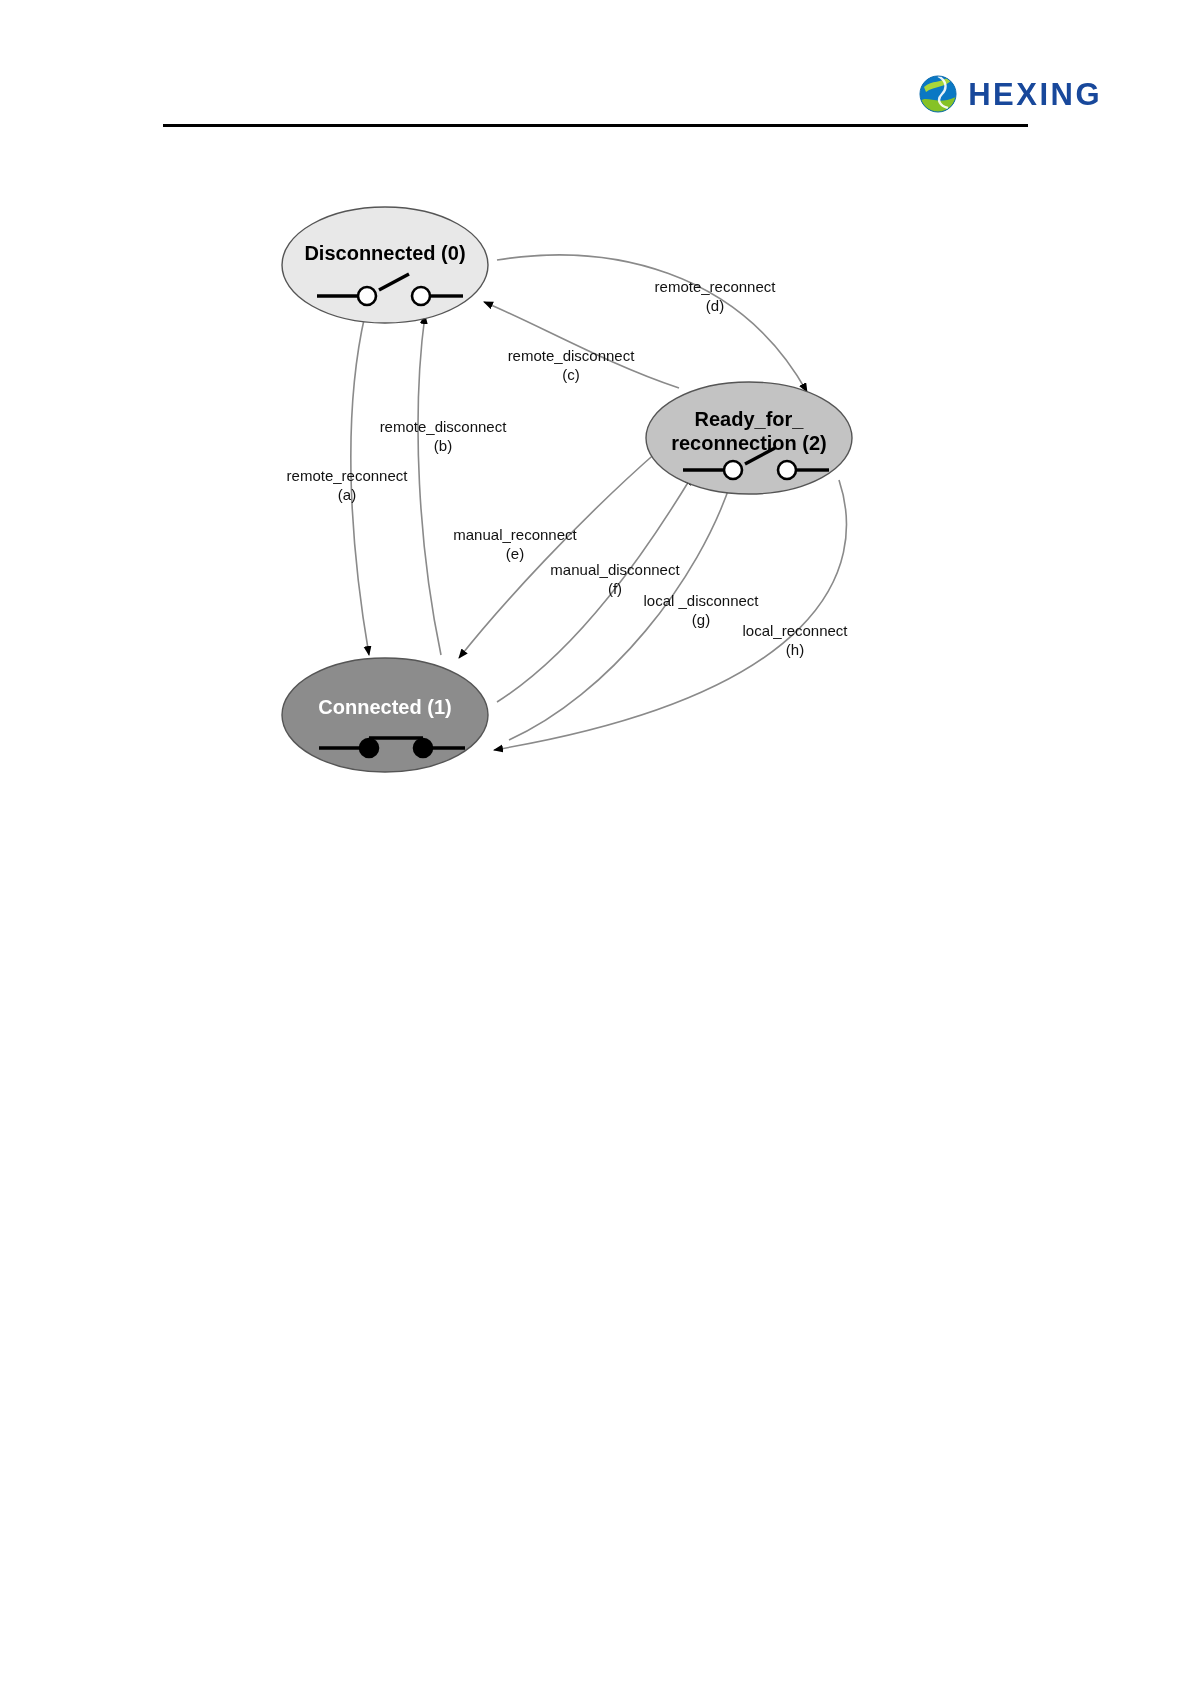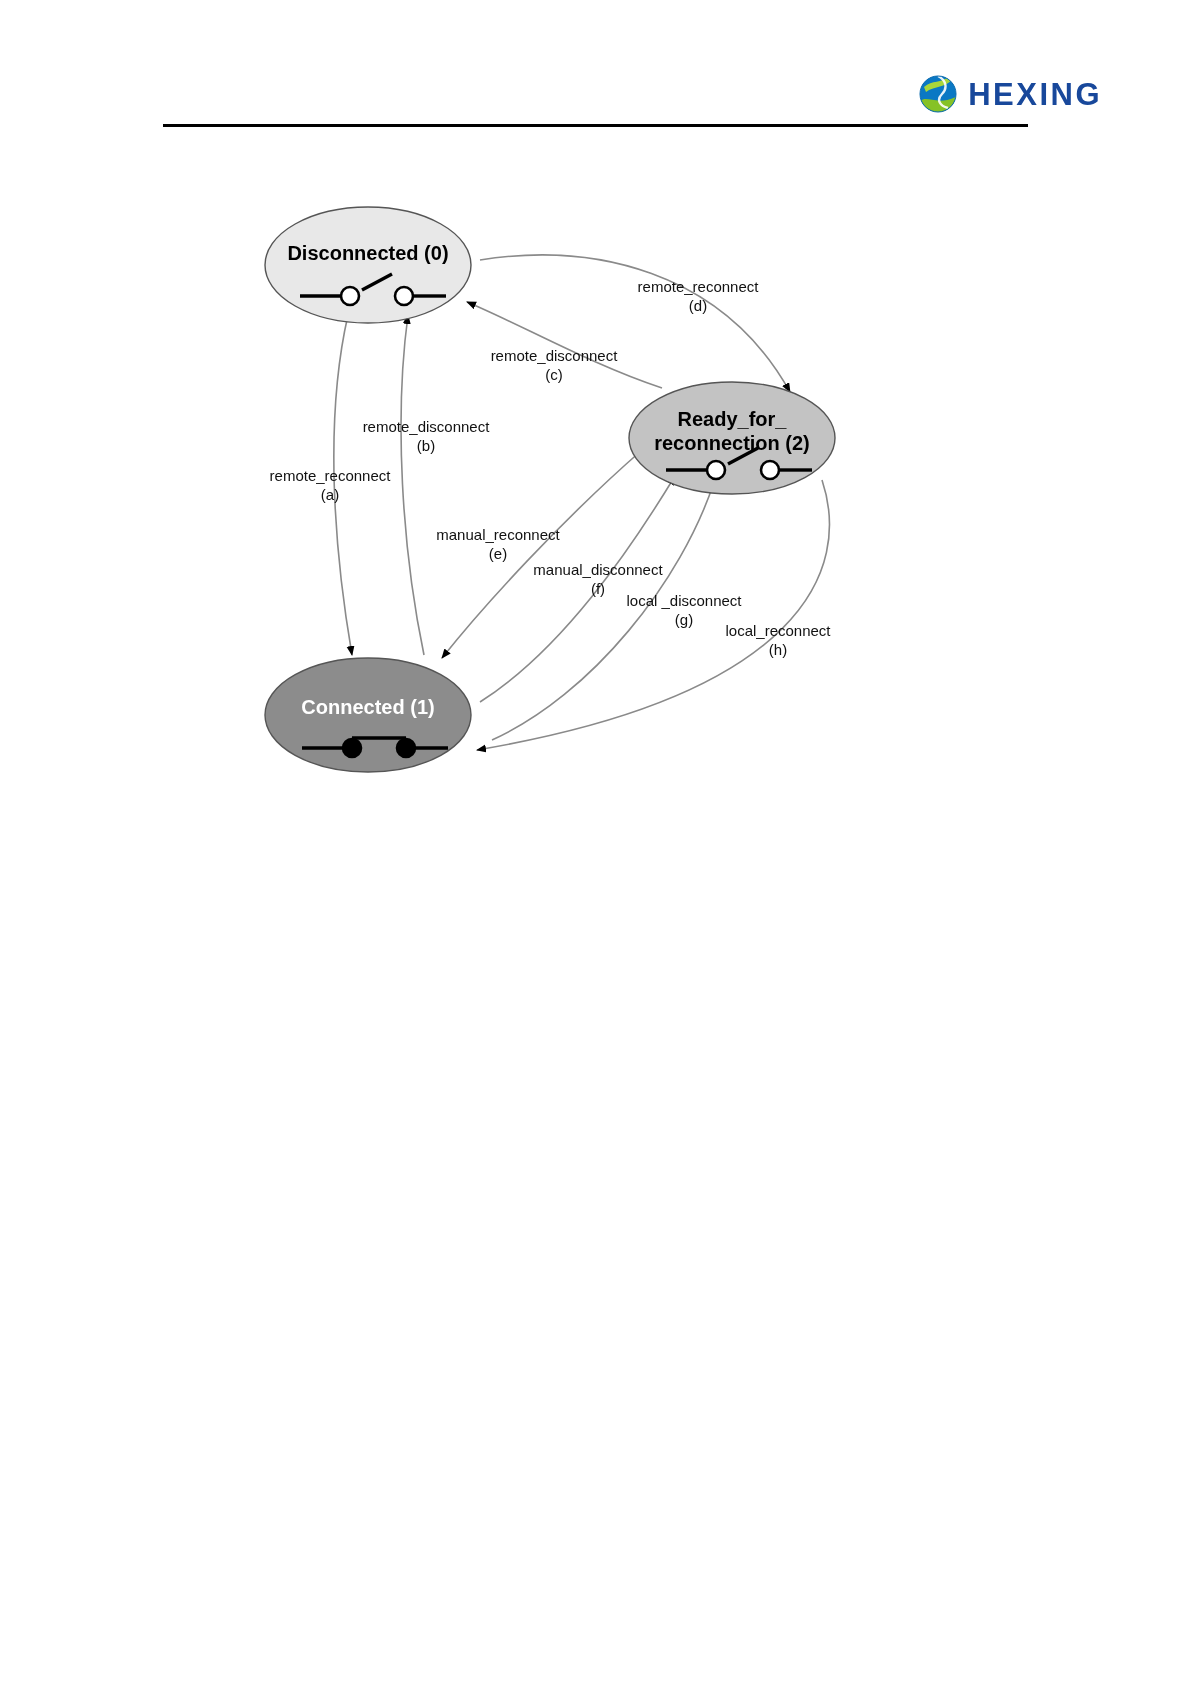--- a/index.html
+++ b/index.html
@@ -49,21 +49,21 @@
     left: 163px;
     top: 124px;
     width: 865px;
     height: 3px;
     background: #000000;
   }
 
   
   #state-diagram {
     position: absolute;
-    left: 162px;
+    left: 179px;
     top: 150px;
     width: 880px;
     height: 660px;
   }
   #diagram-svg {
     position: absolute;
     left: 0;
     top: 0;
   }
 

